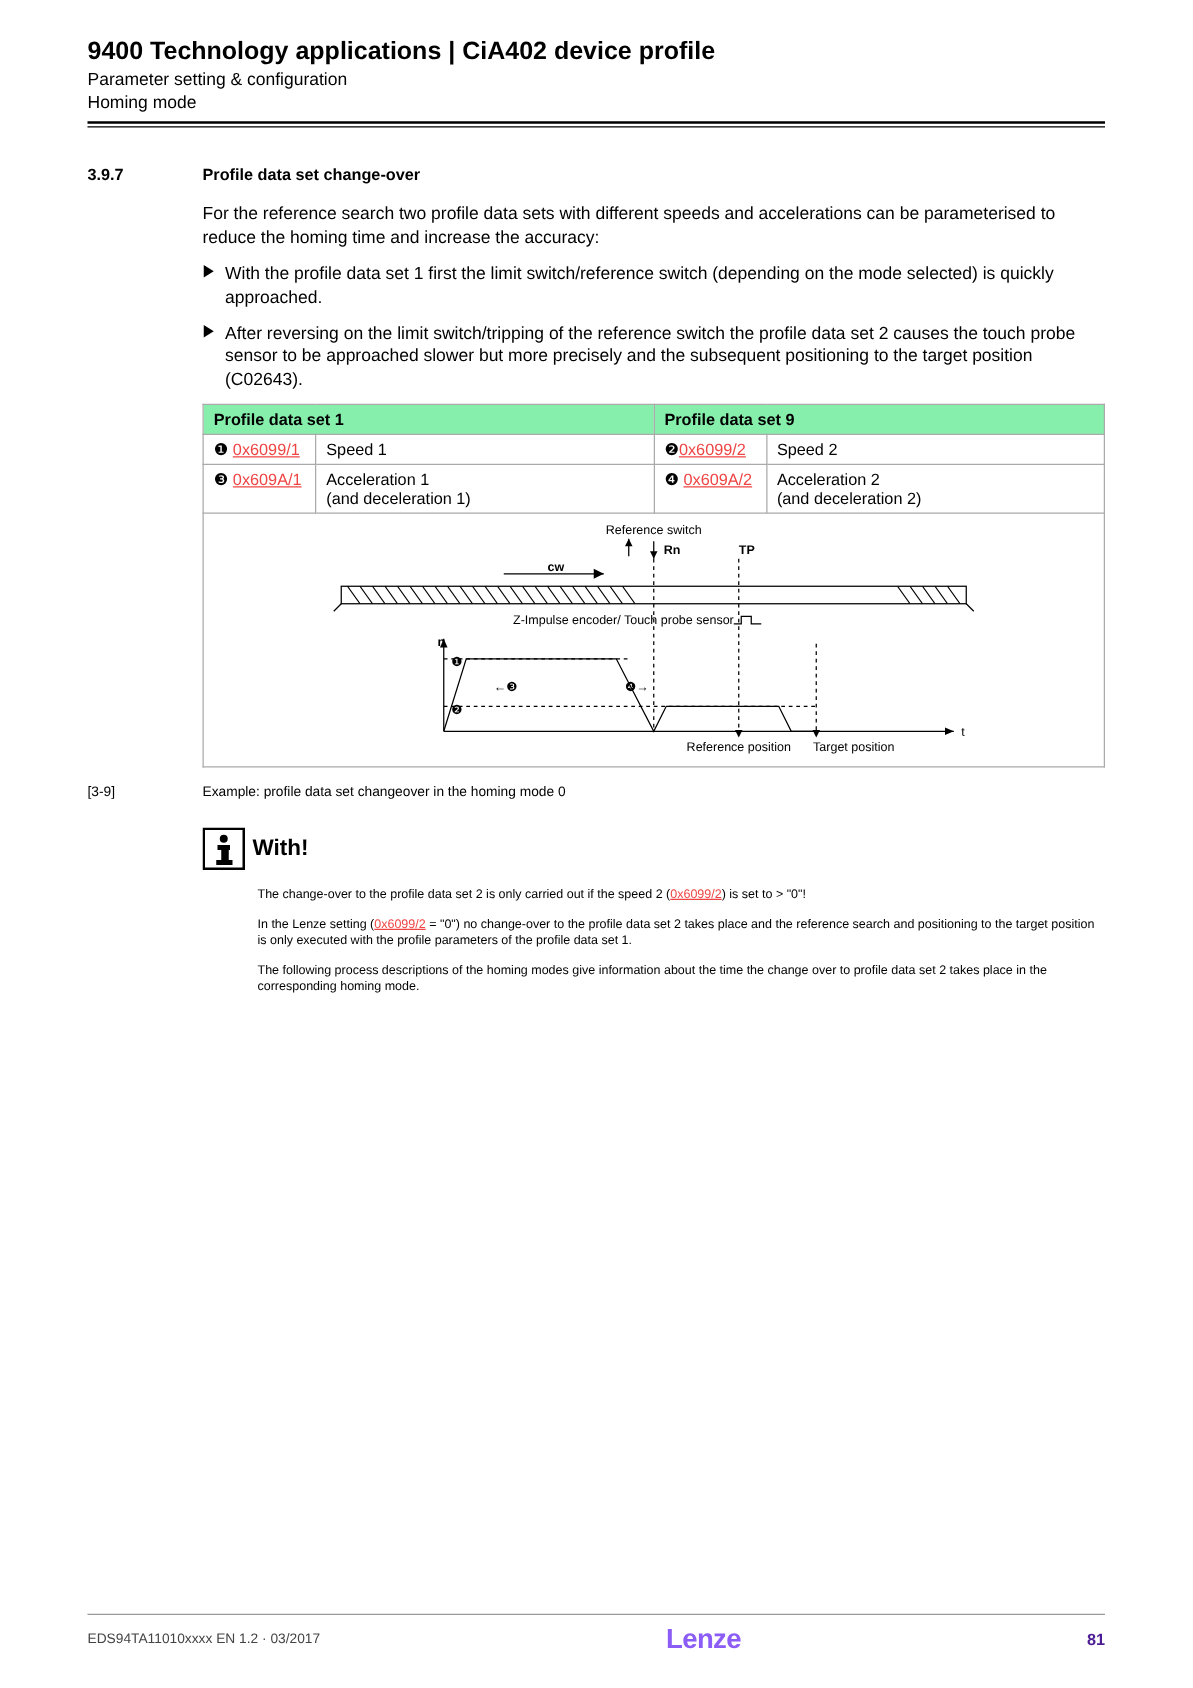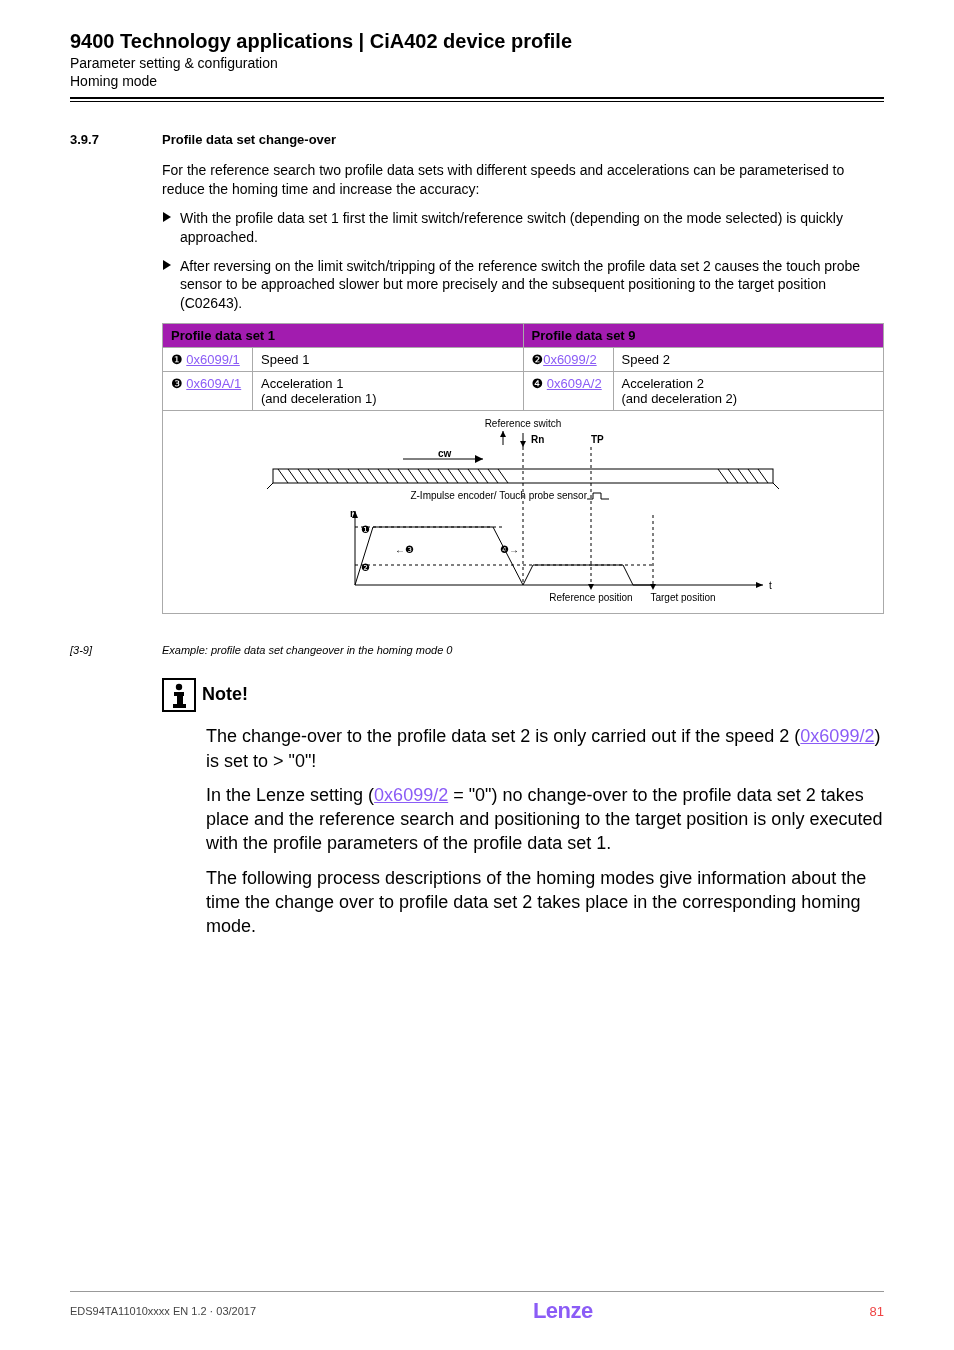--- a/index.html
+++ b/index.html
@@ -25,41 +25,41 @@
 
   .body-block { margin-left: 92px; }
   .para { font-size: 14px; line-height: 1.35; margin-bottom: 10px; }
 
   .bullet-row { display: flex; font-size: 14px; line-height: 1.35; margin-bottom: 10px; }
   .bullet-icon { width: 18px; flex: none; padding-top: 2px; }
   .bullet-icon svg { display: block; }
 
   table.pds { width: 100%; border-collapse: collapse; font-size: 13px; margin-top: 6px; }
   table.pds th, table.pds td { border: 1px solid #aaa; padding: 4px 8px; text-align: left; vertical-align: top; }
-  table.pds th { background: #a21caf; font-weight: bold; }
-  .link { color: #8b5cf6; }
+  table.pds th { background: #86efac; font-weight: bold; }
+  .link { color: #ef4444; }
   .circ { font-family: Arial; }
 
   .diagram-wrap { border: 1px solid #aaa; border-top: none; padding: 4px 0 8px 0; }
   .diagram { display: block; margin: 0 auto; }
 
-  .caption { font-size: 11px; margin: 30px 0 22px 0; display: flex; font-style: italic; }
+  .caption { font-size: 11px; margin: 14px 0 22px 0; display: flex; }
   .caption-num { width: 92px; }
 
   .note-box { margin-left: 92px; display: flex; align-items: flex-start; margin-bottom: 8px; }
   .note-icon { width: 40px; flex: none; }
   .note-title { font-size: 18px; font-weight: bold; margin-top: 6px; }
   .note-body { margin-left: 136px; }
-  .note-para { font-size: 18px; line-height: 1.35; margin-bottom: 10px; }
+  .note-para { font-size: 10px; line-height: 1.35; margin-bottom: 10px; }
 
   .footer { position: absolute; bottom: 26px; left: 0; right: 0; padding: 0 70px; }
   .footer-line { border-top: 1px solid #999; margin-bottom: 6px; }
   .footer-row { display: flex; justify-content: space-between; align-items: center; font-size: 11px; color: #444; }
   .footer-logo { font-size: 22px; font-weight: bold; color: #8b5cf6; letter-spacing: -0.5px; }
-  .footer-page { font-weight: normal; color: #ef4444; font-size: 13px; }
+  .footer-page { font-weight: bold; color: #4c1d95; font-size: 13px; }
 </style>
 </head>
 <body>
 
 <div class="header-right">
   <div class="header-title">9400 Technology applications | CiA402 device profile</div>
   <div class="header-sub">Parameter setting &amp; configuration</div>
   <div class="header-sub2">Homing mode</div>
 </div>
 <div class="hr-top-outer"></div>
@@ -207,21 +207,21 @@
 <div class="note-box">
   <span class="note-icon">
     <svg width="34" height="34" viewBox="0 0 34 34">
       <rect x="1" y="1" width="32" height="32" fill="none" stroke="#000" stroke-width="2"></rect>
       <circle cx="17" cy="9" r="3.2" fill="#000"></circle>
       <rect x="12" y="14" width="10" height="4" fill="#000"></rect>
       <rect x="15" y="14" width="6" height="14" fill="#000"></rect>
       <rect x="11" y="26" width="13" height="4" fill="#000"></rect>
     </svg>
   </span>
-  <span class="note-title">Note!</span>
+  <span class="note-title">With!</span>
 </div>
 <div class="note-body">
   <p class="note-para">
     <span>The change-over to the profile data set 2 is only carried out if the speed 2 (</span><a href="#" class="link">0x6099/2</a><span>) is set to &gt; "0"!</span>
   </p>
   <p class="note-para">
     <span>In the Lenze setting (</span><a href="#" class="link">0x6099/2</a><span> = "0") no change-over to the profile data set 2 takes place and the reference search and positioning to the target position is only executed with the profile parameters of the profile data set 1.</span>
   </p>
   <p class="note-para">The following process descriptions of the homing modes give information about the time the change over to profile data set 2 takes place in the corresponding homing mode.</p>
 </div>

